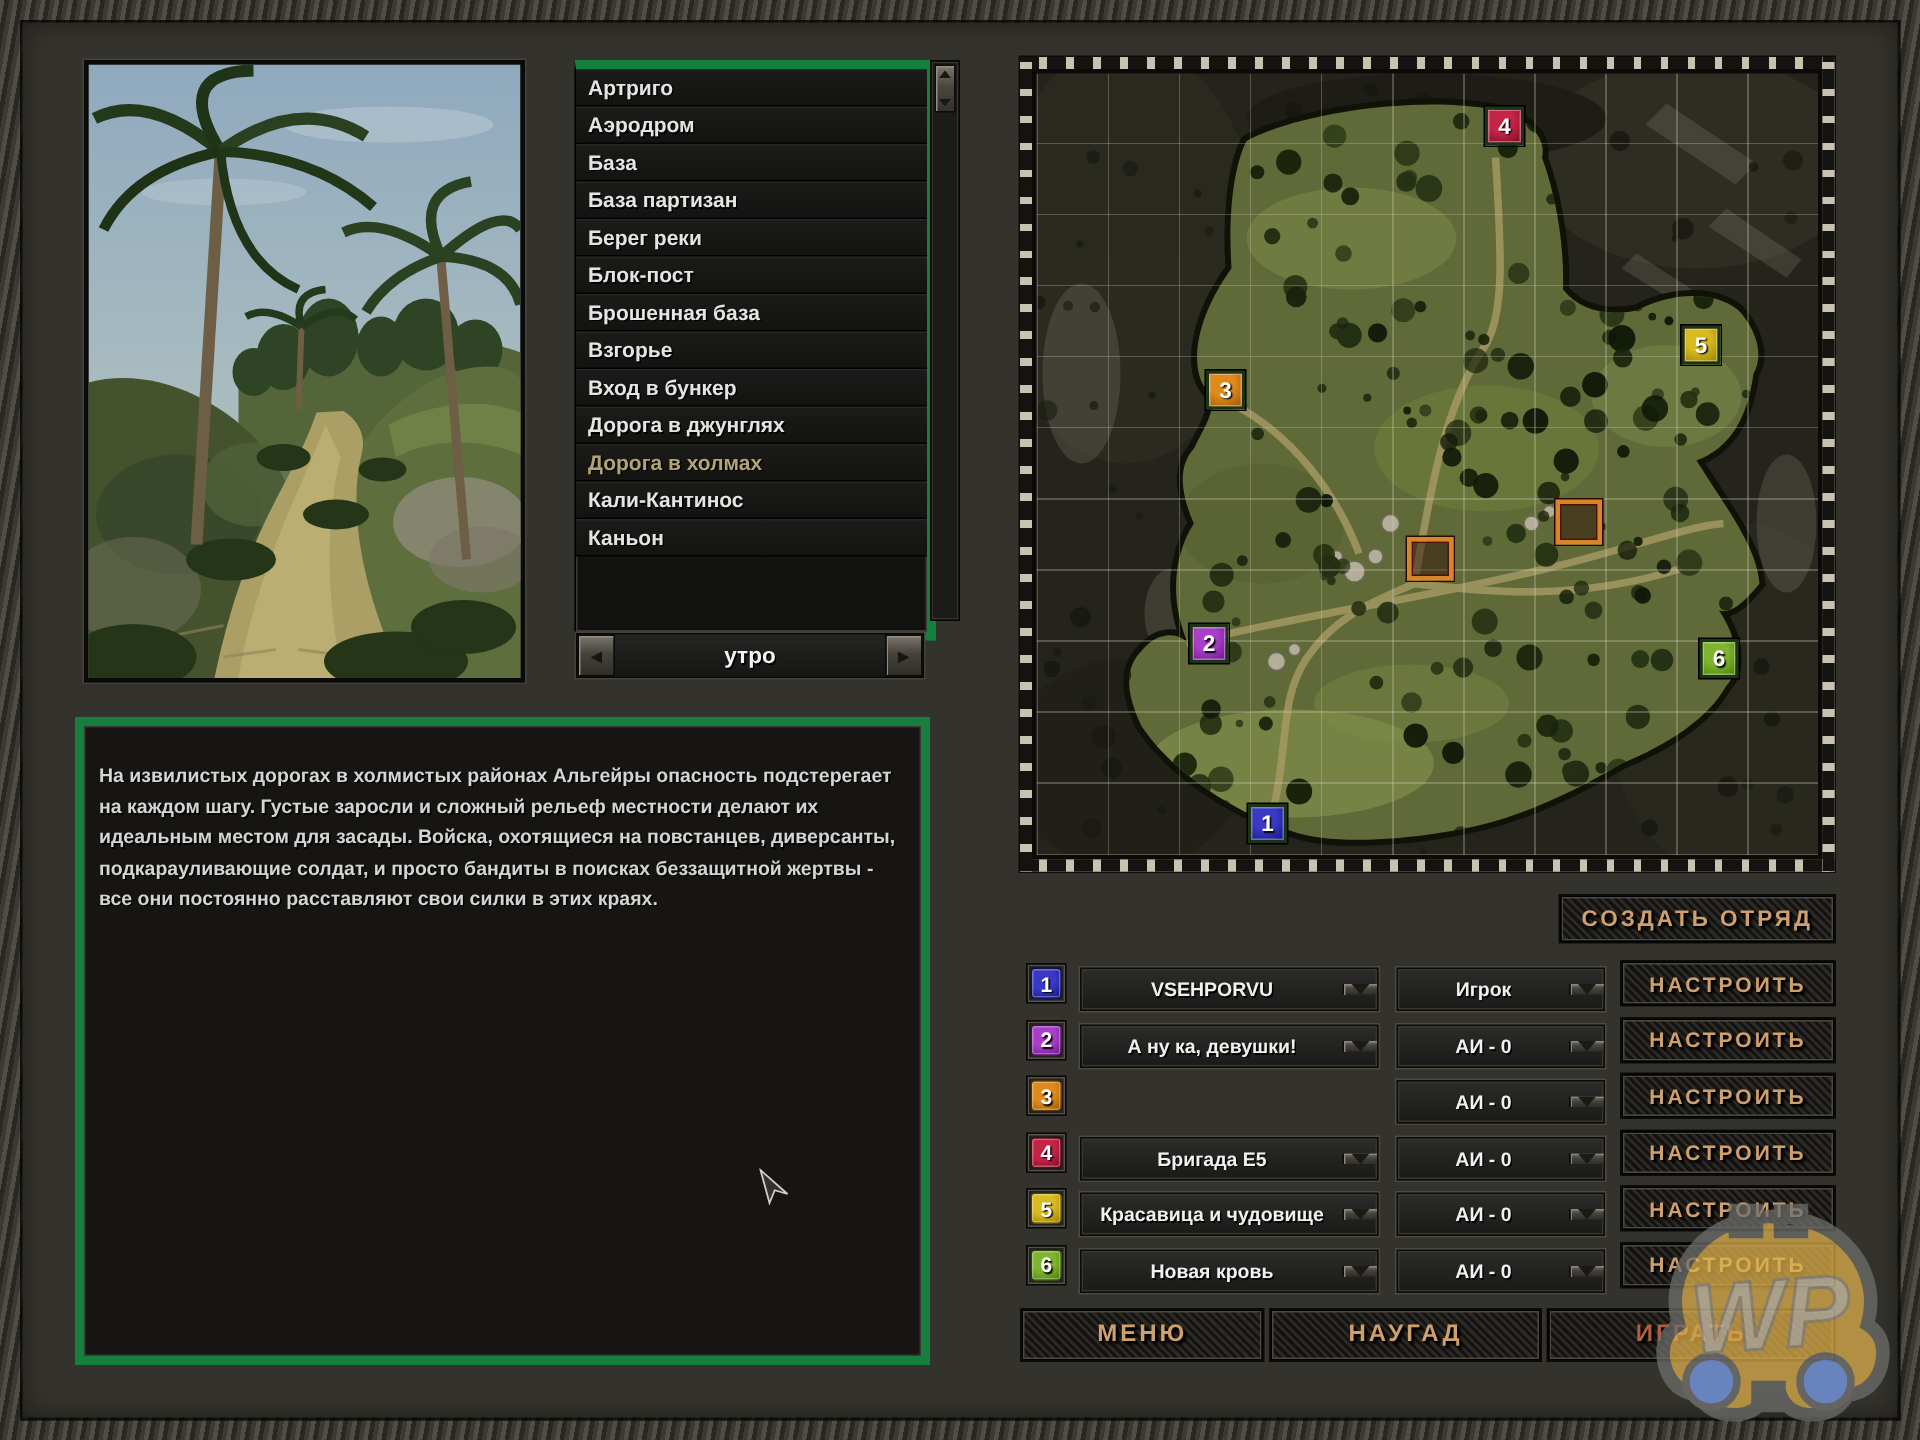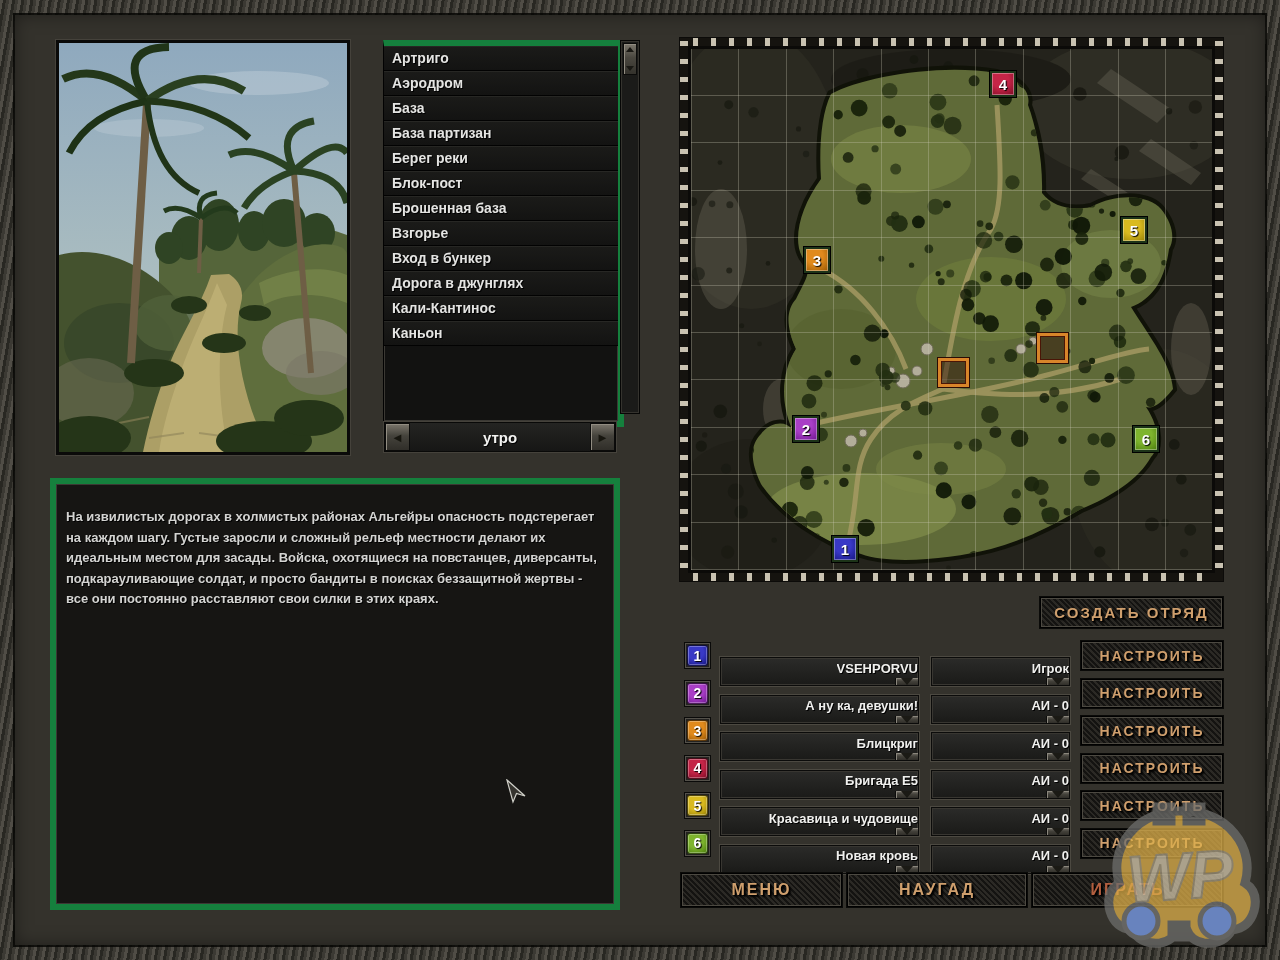--- a/index.html
+++ b/index.html
@@ -141,25 +141,25 @@
     background:#232220;border:1px solid #0a0a09;box-shadow:inset 0 0 0 1px #54514a;
     display:flex;align-items:center;justify-content:center;
   }
   .slot-chip{
     width:21px;height:21px;border-radius:3px;box-sizing:border-box;
     border:1px solid rgba(0,0,0,.55);box-shadow:inset 0 0 0 1px rgba(255,255,255,.3);
     display:flex;align-items:center;justify-content:center;
     color:#fff;font-size:14px;font-weight:bold;text-shadow:1px 1px 1px #000;
   }
   .dd{
-    position:absolute;top:16px;height:29px;
+    position:absolute;top:4px;height:29px;
     background:linear-gradient(#2b2b29,#1a1a18);
     border:1px solid #0b0b0a;
     box-shadow:0 0 0 1px #4c4941, inset 0 0 0 1px #383631;
-    display:flex;align-items:flex-end;box-sizing:border-box;cursor:pointer;flex-direction:column;
+    display:flex;align-items:center;box-sizing:border-box;cursor:pointer;
   }
   .name-dd{left:39px;width:199px}
   .type-dd{left:250px;width:139px}
   .dd-text{
     flex:1;display:flex;align-items:center;justify-content:center;
     color:#f0f0ee;font-size:13px;font-weight:bold;text-shadow:1px 1px 0 #000;
     white-space:nowrap;overflow:hidden;
   }
   .dd-btn{
     width:22px;display:flex;align-items:center;justify-content:center;
@@ -256,20 +256,21 @@
     <div class="list-item">Артриго</div>
     <div class="list-item">Аэродром</div>
     <div class="list-item">База</div>
     <div class="list-item">База партизан</div>
     <div class="list-item">Берег реки</div>
     <div class="list-item">Блок-пост</div>
     <div class="list-item">Брошенная база</div>
     <div class="list-item">Взгорье</div>
     <div class="list-item">Вход в бункер</div>
     <div class="list-item">Дорога в джунглях</div>
+    <div class="list-item selected">Дорога в холмах</div>
     <div class="list-item">Кали-Кантинос</div>
     <div class="list-item">Каньон</div>
   </div>
 <div class="scrollbar">
   <div class="scroll-thumb">
     <span class="tri-up"></span>
     <span class="tri-down"></span>
   </div>
 </div>
 
@@ -656,26 +657,20 @@
       <span class="btn-label cfg-label">НАСТРОИТЬ</span>
     </div>
   </div>
 
   <div class="slot-row">
     <div class="slot-badge">
       <span class="slot-chip" style="background: radial-gradient(circle at 40% 32%, rgb(224, 138, 29) 0%, rgb(224, 138, 29) 45%, rgb(153, 88, 3) 100%);">
           <span class="slot-num">3</span>
         </span>
     </div>
-    <div class="dd name-dd">
-      <span class="dd-text slot-name">Блицкриг</span>
-      <span class="dd-btn">
-          <span class="dd-arrow"></span>
-        </span>
-    </div>
     <div class="dd type-dd">
       <span class="dd-text slot-type">АИ - 0</span>
       <span class="dd-btn">
           <span class="dd-arrow"></span>
         </span>
     </div>
     <div class="cfg-btn btn-carbon">
       <span class="btn-label cfg-label">НАСТРОИТЬ</span>
     </div>
   </div>

